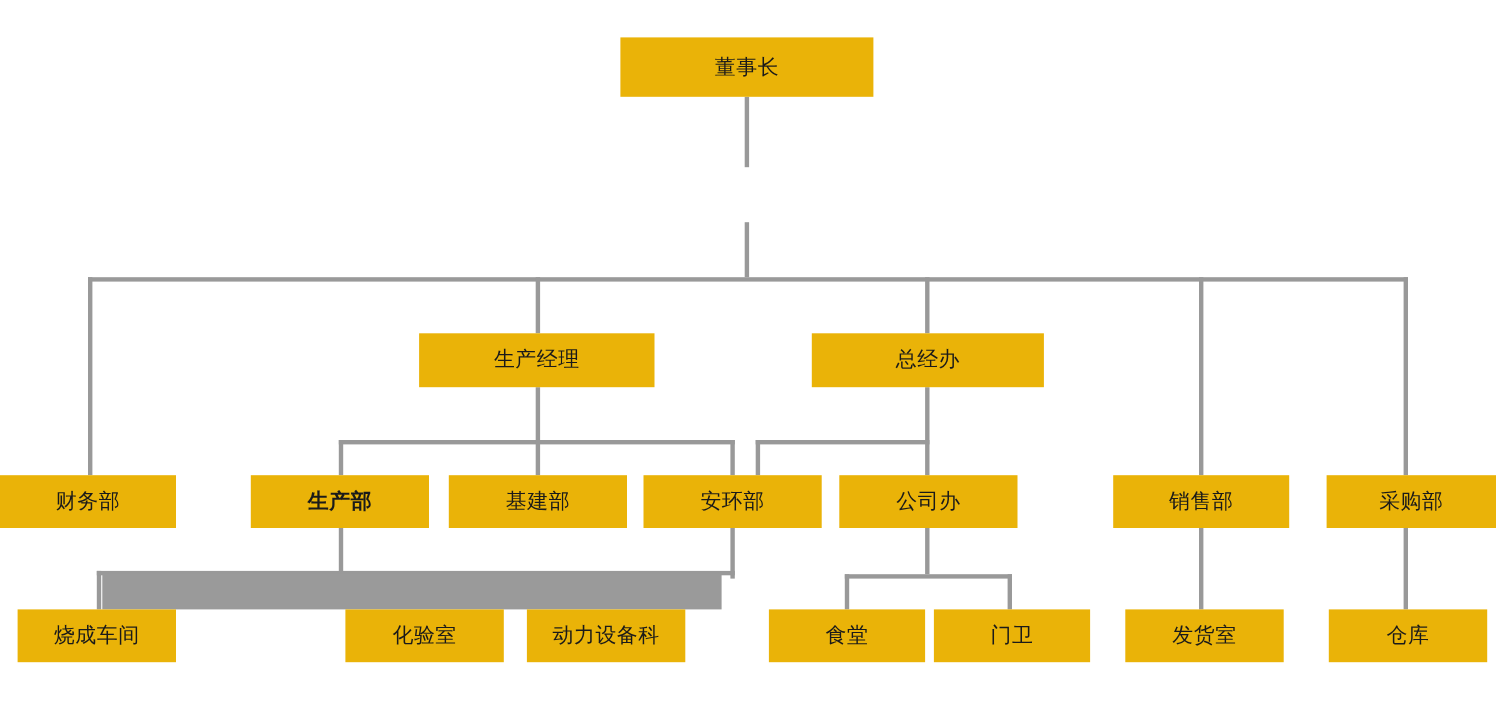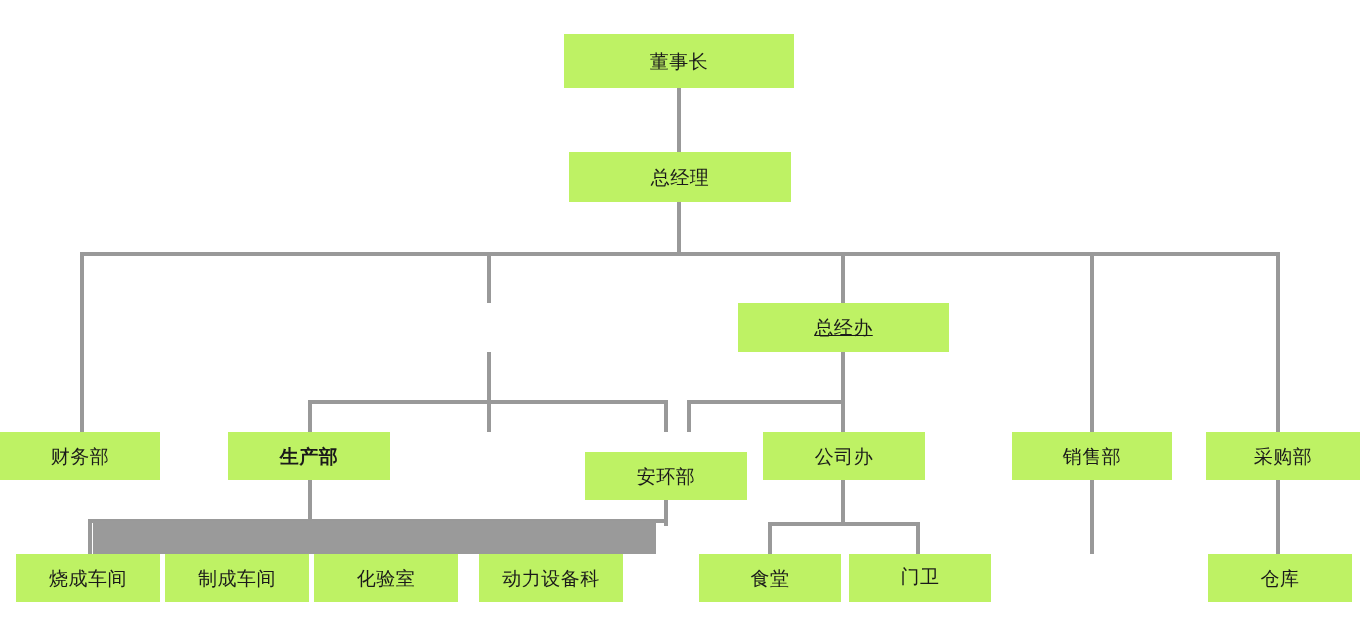--- a/index.html
+++ b/index.html
@@ -11,21 +11,21 @@
   #chart-root{
     position:relative;
     width:1360px;
     height:644px;
     background:#ffffff;
     overflow:hidden;
   }
   
   .node{
     position:absolute;
-    background:#bef264;
+    background:#eab308;
     color:#1a1a1a;
     display:flex;
     align-items:center;
     justify-content:center;
     font-size:19px;
     line-height:1;
     letter-spacing:.5px;
     white-space:nowrap;
     box-sizing:border-box;
     z-index:3;
@@ -92,46 +92,47 @@
   <div class="conn h" style="left:768px; top:522px; width:152px;"></div>
   <div class="conn v" style="left:768px; top:522px; height:32px;"></div>
   <div class="conn v" style="left:916px; top:522px; height:32px;"></div>
 
   <div class="conn v" style="left:1090px; top:480px; height:74px;"></div>
 
   <div class="conn v" style="left:1276px; top:480px; height:74px;"></div>
 
   <div class="node" style="left:564px; top:34px; width:230px; height:54px;">董事长</div>
 
-  <div class="node" style="left:569px; top:152px; width:222px; height:50px;">总经理</div>
 
+  <div class="node" style="left:381px; top:303px; width:214px; height:49px;">生产经理</div>
 
-  <div class="node" style="left:738px; top:303px; width:211px; height:49px;text-decoration:underline;">总经办</div>
+  <div class="node" style="left:738px; top:303px; width:211px; height:49px;">总经办</div>
 
   <div class="node" style="left:0px; top:432px; width:160px; height:48px;">财务部</div>
 
   <div class="node" style="left:228px; top:432px; width:162px; height:48px;font-weight:bold;">生产部</div>
 
+  <div class="node" style="left:408px; top:432px; width:162px; height:48px;">基建部</div>
 
-  <div class="node" style="left:585px; top:452px; width:162px; height:48px;">安环部</div>
+  <div class="node" style="left:585px; top:432px; width:162px; height:48px;">安环部</div>
 
   <div class="node" style="left:763px; top:432px; width:162px; height:48px;">公司办</div>
 
   <div class="node" style="left:1012px; top:432px; width:160px; height:48px;">销售部</div>
 
   <div class="node" style="left:1206px; top:432px; width:154px; height:48px;">采购部</div>
 
   <div class="node" style="left:16px; top:554px; width:144px; height:48px;">烧成车间</div>
 
-  <div class="node" style="left:165px; top:554px; width:144px; height:48px;">制成车间</div>
 
   <div class="node" style="left:314px; top:554px; width:144px; height:48px;">化验室</div>
 
   <div class="node" style="left:479px; top:554px; width:144px; height:48px;">动力设备科</div>
 
   <div class="node" style="left:699px; top:554px; width:142px; height:48px;">食堂</div>
 
-  <div class="node" style="left:849px; top:554px; width:142px; height:48px;font-family:Liberation Mono, monospace;">门卫</div>
+  <div class="node" style="left:849px; top:554px; width:142px; height:48px;">门卫</div>
 
+  <div class="node" style="left:1023px; top:554px; width:144px; height:48px;">发货室</div>
 
   <div class="node" style="left:1208px; top:554px; width:144px; height:48px;text-align:center;">仓库</div>
 
 </div>
 
 </body></html>

